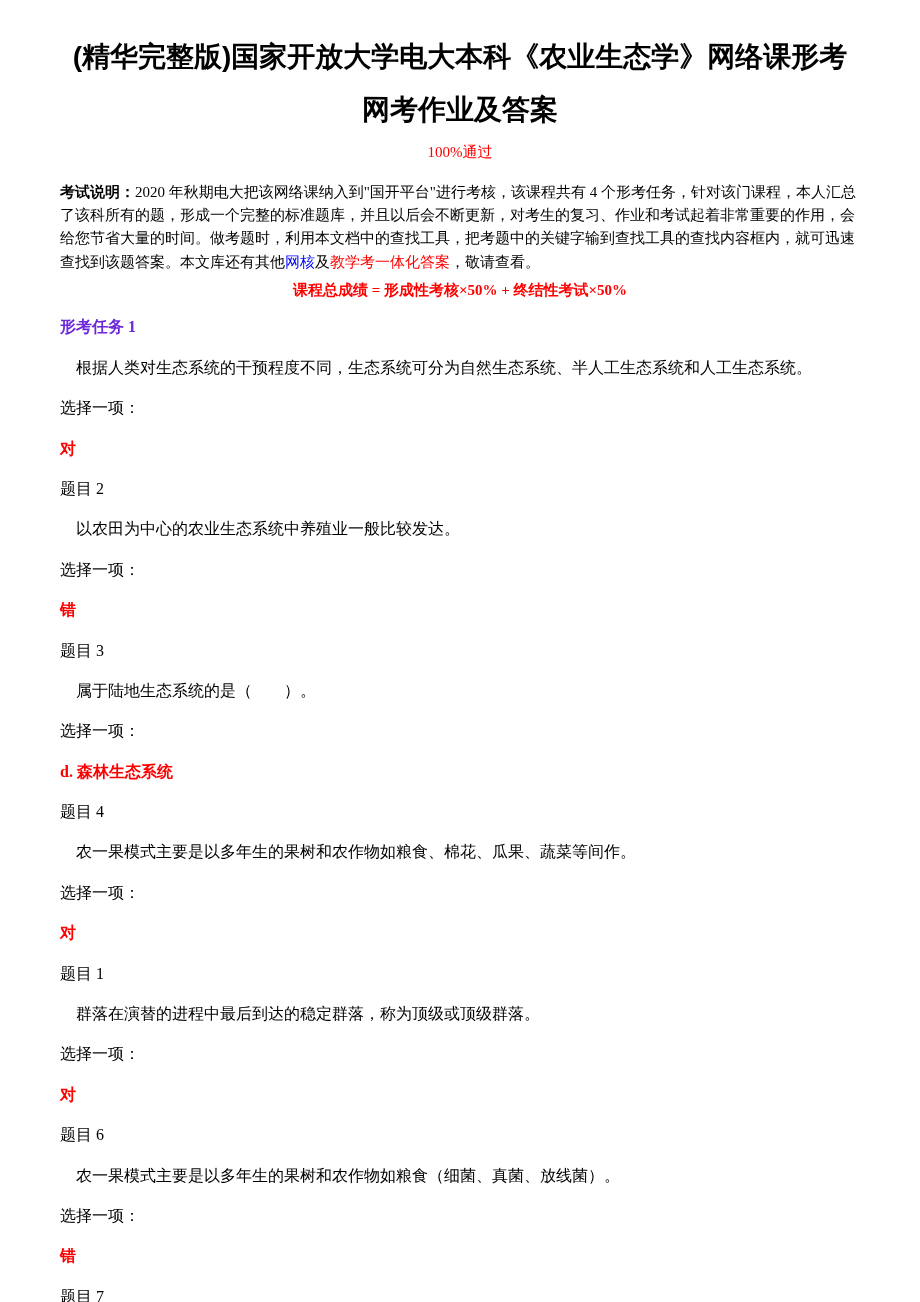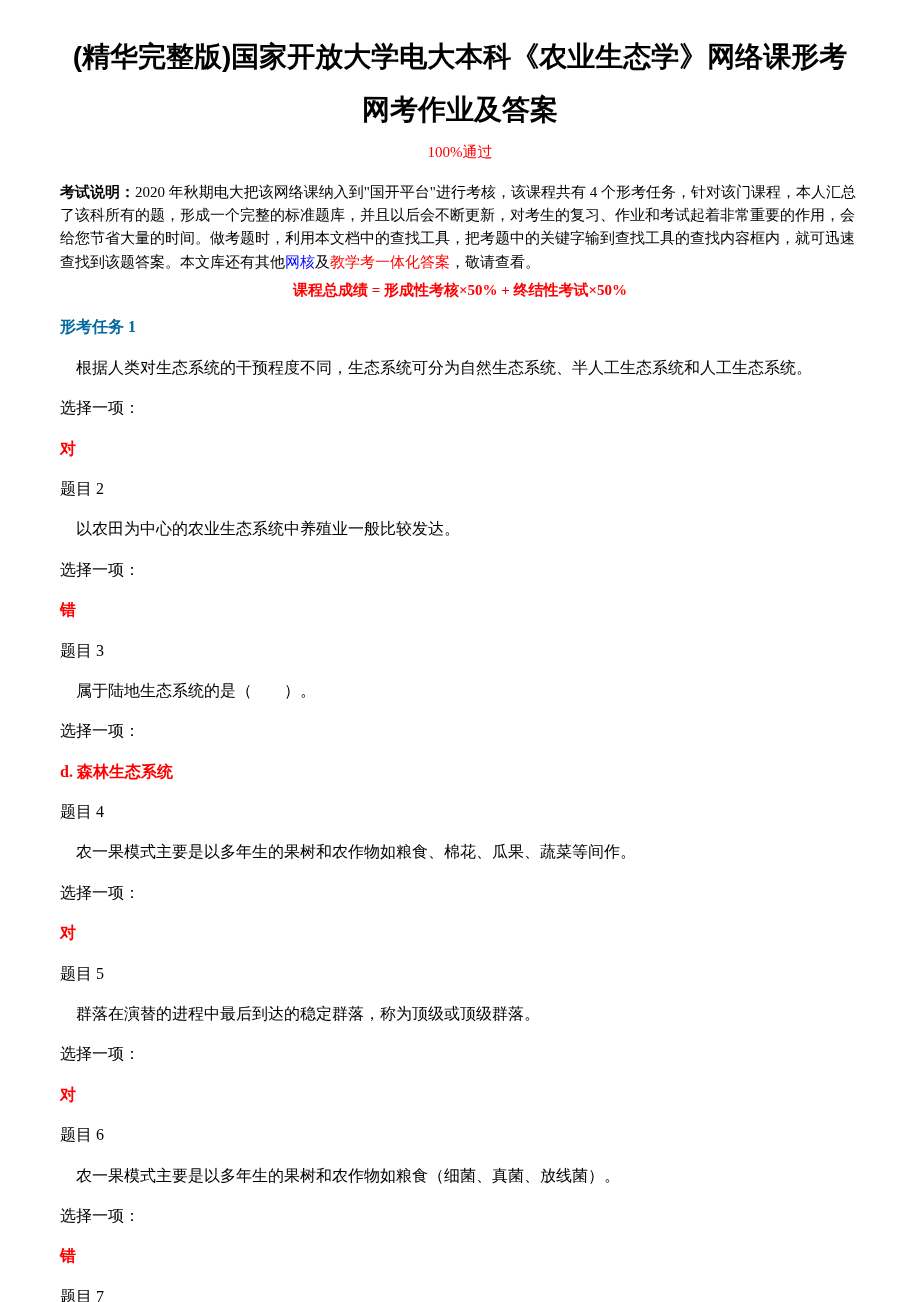--- a/index.html
+++ b/index.html
@@ -45,21 +45,21 @@
       text-align: right;
     }
     .intro-red-bold {
       color: #ff0000;
       font-weight: bold;
       font-size: 15px;
       margin-bottom: 8px;
       text-align: center;
     }
     .task-header {
-      color: #0369a1;
+      color: #6d28d9;
       font-weight: bold;
       font-size: 16px;
       margin-bottom: 10px;
     }
     .question-block {
       margin-bottom: 10px;
     }
     .q-num {
       margin-bottom: 10px;
     }
@@ -110,21 +110,21 @@
 </div>
 
 <div class="question-block">
   <div class="q-num">题目 4</div>
   <div class="q-text">农一果模式主要是以多年生的果树和农作物如粮食、棉花、瓜果、蔬菜等间作。</div>
   <div class="q-select">选择一项：</div>
   <div class="q-answer">对</div>
 </div>
 
 <div class="question-block">
-  <div class="q-num">题目 5</div>
+  <div class="q-num">题目 1</div>
   <div class="q-text">群落在演替的进程中最后到达的稳定群落，称为顶级或顶级群落。</div>
   <div class="q-select">选择一项：</div>
   <div class="q-answer">对</div>
 </div>
 
 <div class="question-block">
   <div class="q-num">题目 6</div>
   <div class="q-text">农一果模式主要是以多年生的果树和农作物如粮食（细菌、真菌、放线菌）。</div>
   <div class="q-select">选择一项：</div>
   <div class="q-answer">错</div>

